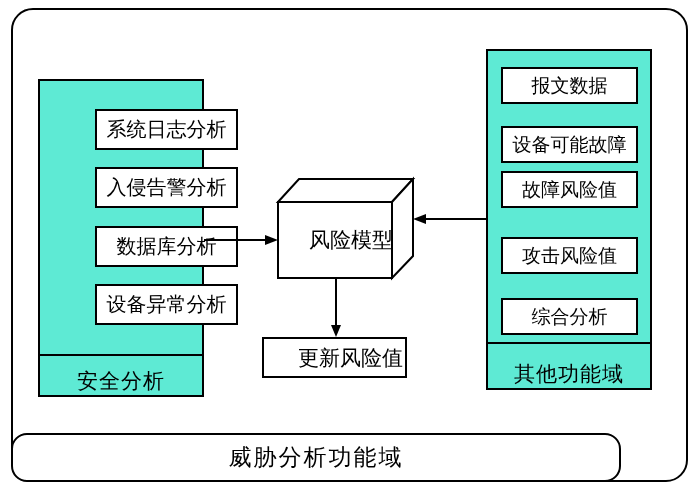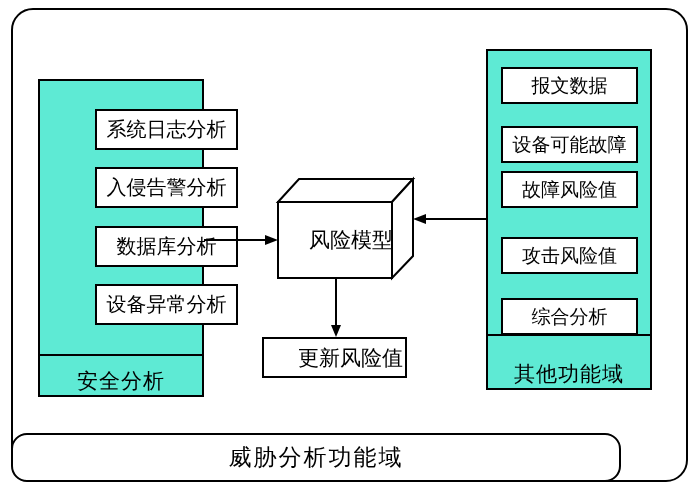--- a/index.html
+++ b/index.html
@@ -65,21 +65,21 @@
     position: absolute;
     left: 0; right: 0; bottom: 0;
     border-top: 2px solid #000;
     display: flex;
     align-items: flex-end;
     justify-content: center;
     font-size: 21px;
     letter-spacing: 1px;
   }
   .panel-left .panel-footer { height: 41px; }
-  .panel-right .panel-footer { height: 54px; }
+  .panel-right .panel-footer { height: 46px; }
   .update-box {
     position: absolute;
     left: 262px; top: 337px;
     width: 145px; height: 41px;
     border: 2px solid #000;
     background: #ffffff;
     display: flex;
     align-items: center;
     justify-content: center;
     font-size: 21px;

